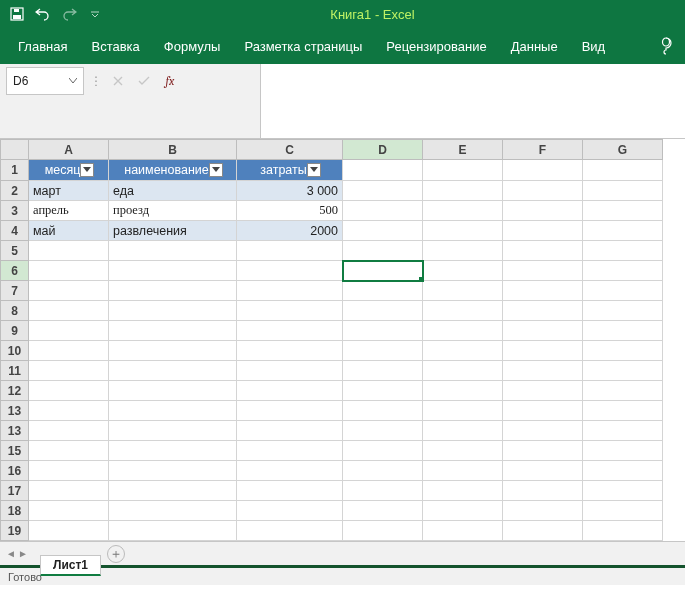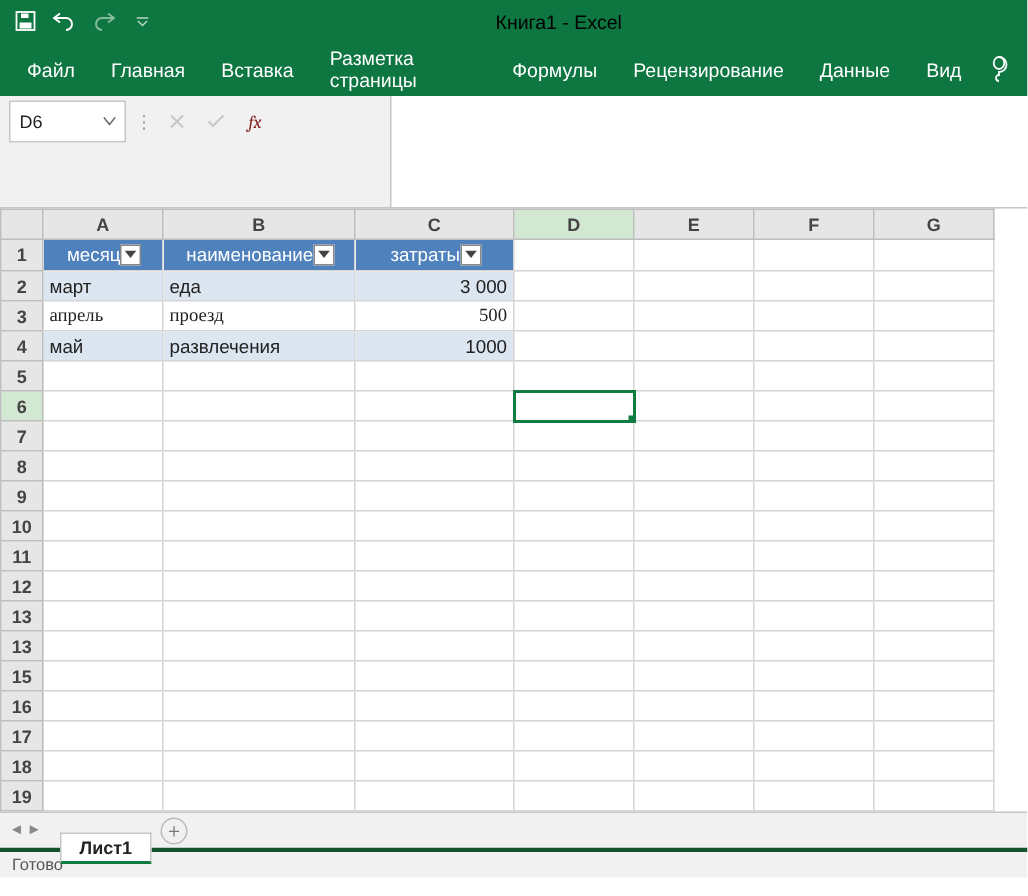--- a/index.html
+++ b/index.html
@@ -1,17 +1,17 @@
 <!DOCTYPE html>
 <html><head>
 <meta charset="utf-8">
 <style>
   * { box-sizing: border-box; margin: 0; padding: 0; font-family: "Segoe UI", Tahoma, sans-serif; }
   body { width: 685px; height: 597px; background: #fff; overflow: hidden; font-size: 12px; color: #222; }
-  .titlebar { background: #0e7641; height: 28px; display: flex; align-items: center; color: #000000; padding: 0 6px; }
+  .titlebar { background: #0e7641; height: 28px; display: flex; align-items: center; color: #bef264; padding: 0 6px; }
   .qat { display: flex; align-items: center; gap: 4px; }
   .qat-btn { width: 22px; height: 22px; display: flex; align-items: center; justify-content: center; }
   .qat-btn svg { display: block; }
   .title-text { flex: 1; text-align: center; font-size: 13px; padding-right: 40px; }
   .ribbon-tabs { background: #0e7641; height: 36px; display: flex; align-items: center; color: #fff; padding: 0 6px; }
   .ribbon-tab { padding: 8px 12px; font-size: 13px; cursor: pointer; }
   .ribbon-tab:first-child { font-weight: 500; }
   .ribbon-spacer { flex: 1; }
   .tell { display:flex; align-items:center; padding:0 6px; }
   .ribbon-body { background: #f1f1f1; height: 75px; border-bottom: 1px solid #c6c6c6; position: relative; }
@@ -71,25 +71,24 @@
     <div class="qat-btn" style="opacity:.7">
       <svg width="8" height="8" viewBox="0 0 8 8">
           <path d="M0 2 H8 M1 4 L4 7 L7 4" fill="none" stroke="#fff" stroke-width="1"></path>
         </svg>
     </div>
   </div>
   <div class="title-text">Книга1 - Excel</div>
 </div>
 
 <div class="ribbon-tabs">
-  <div class="ribbon-tab">Файл</div>
   <div class="ribbon-tab">Главная</div>
   <div class="ribbon-tab">Вставка</div>
+  <div class="ribbon-tab">Формулы</div>
   <div class="ribbon-tab">Разметка страницы</div>
-  <div class="ribbon-tab">Формулы</div>
   <div class="ribbon-tab">Рецензирование</div>
   <div class="ribbon-tab">Данные</div>
   <div class="ribbon-tab">Вид</div>
   <div class="ribbon-spacer"></div>
   <div class="tell">
     <svg width="14" height="18" viewBox="0 0 14 18">
         <path d="M7 1 A5 5 0 0 1 7 11 L7 13 A2 2 0 0 0 7 17" fill="none" stroke="#fff" stroke-width="1.2"></path>
         <ellipse cx="7" cy="5" rx="3.5" ry="4" fill="none" stroke="#fff" stroke-width="1.2"></ellipse>
       </svg>
   </div>
@@ -204,21 +203,21 @@
     <td class="cell"></td>
     <td class="cell"></td>
     <td class="cell"></td>
     <td class="cell"></td>
   </tr>
 
   <tr>
     <th class="rowh">4</th>
     <td class="cell band-even">май</td>
     <td class="cell band-even">развлечения</td>
-    <td class="cell band-even num">1000</td>
+    <td class="cell band-even num">2000</td>
     <td class="cell"></td>
     <td class="cell"></td>
     <td class="cell"></td>
     <td class="cell"></td>
   </tr>
 
   <tr>
     <th class="rowh">5</th>
     <td class="cell"></td>
     <td class="cell"></td>

